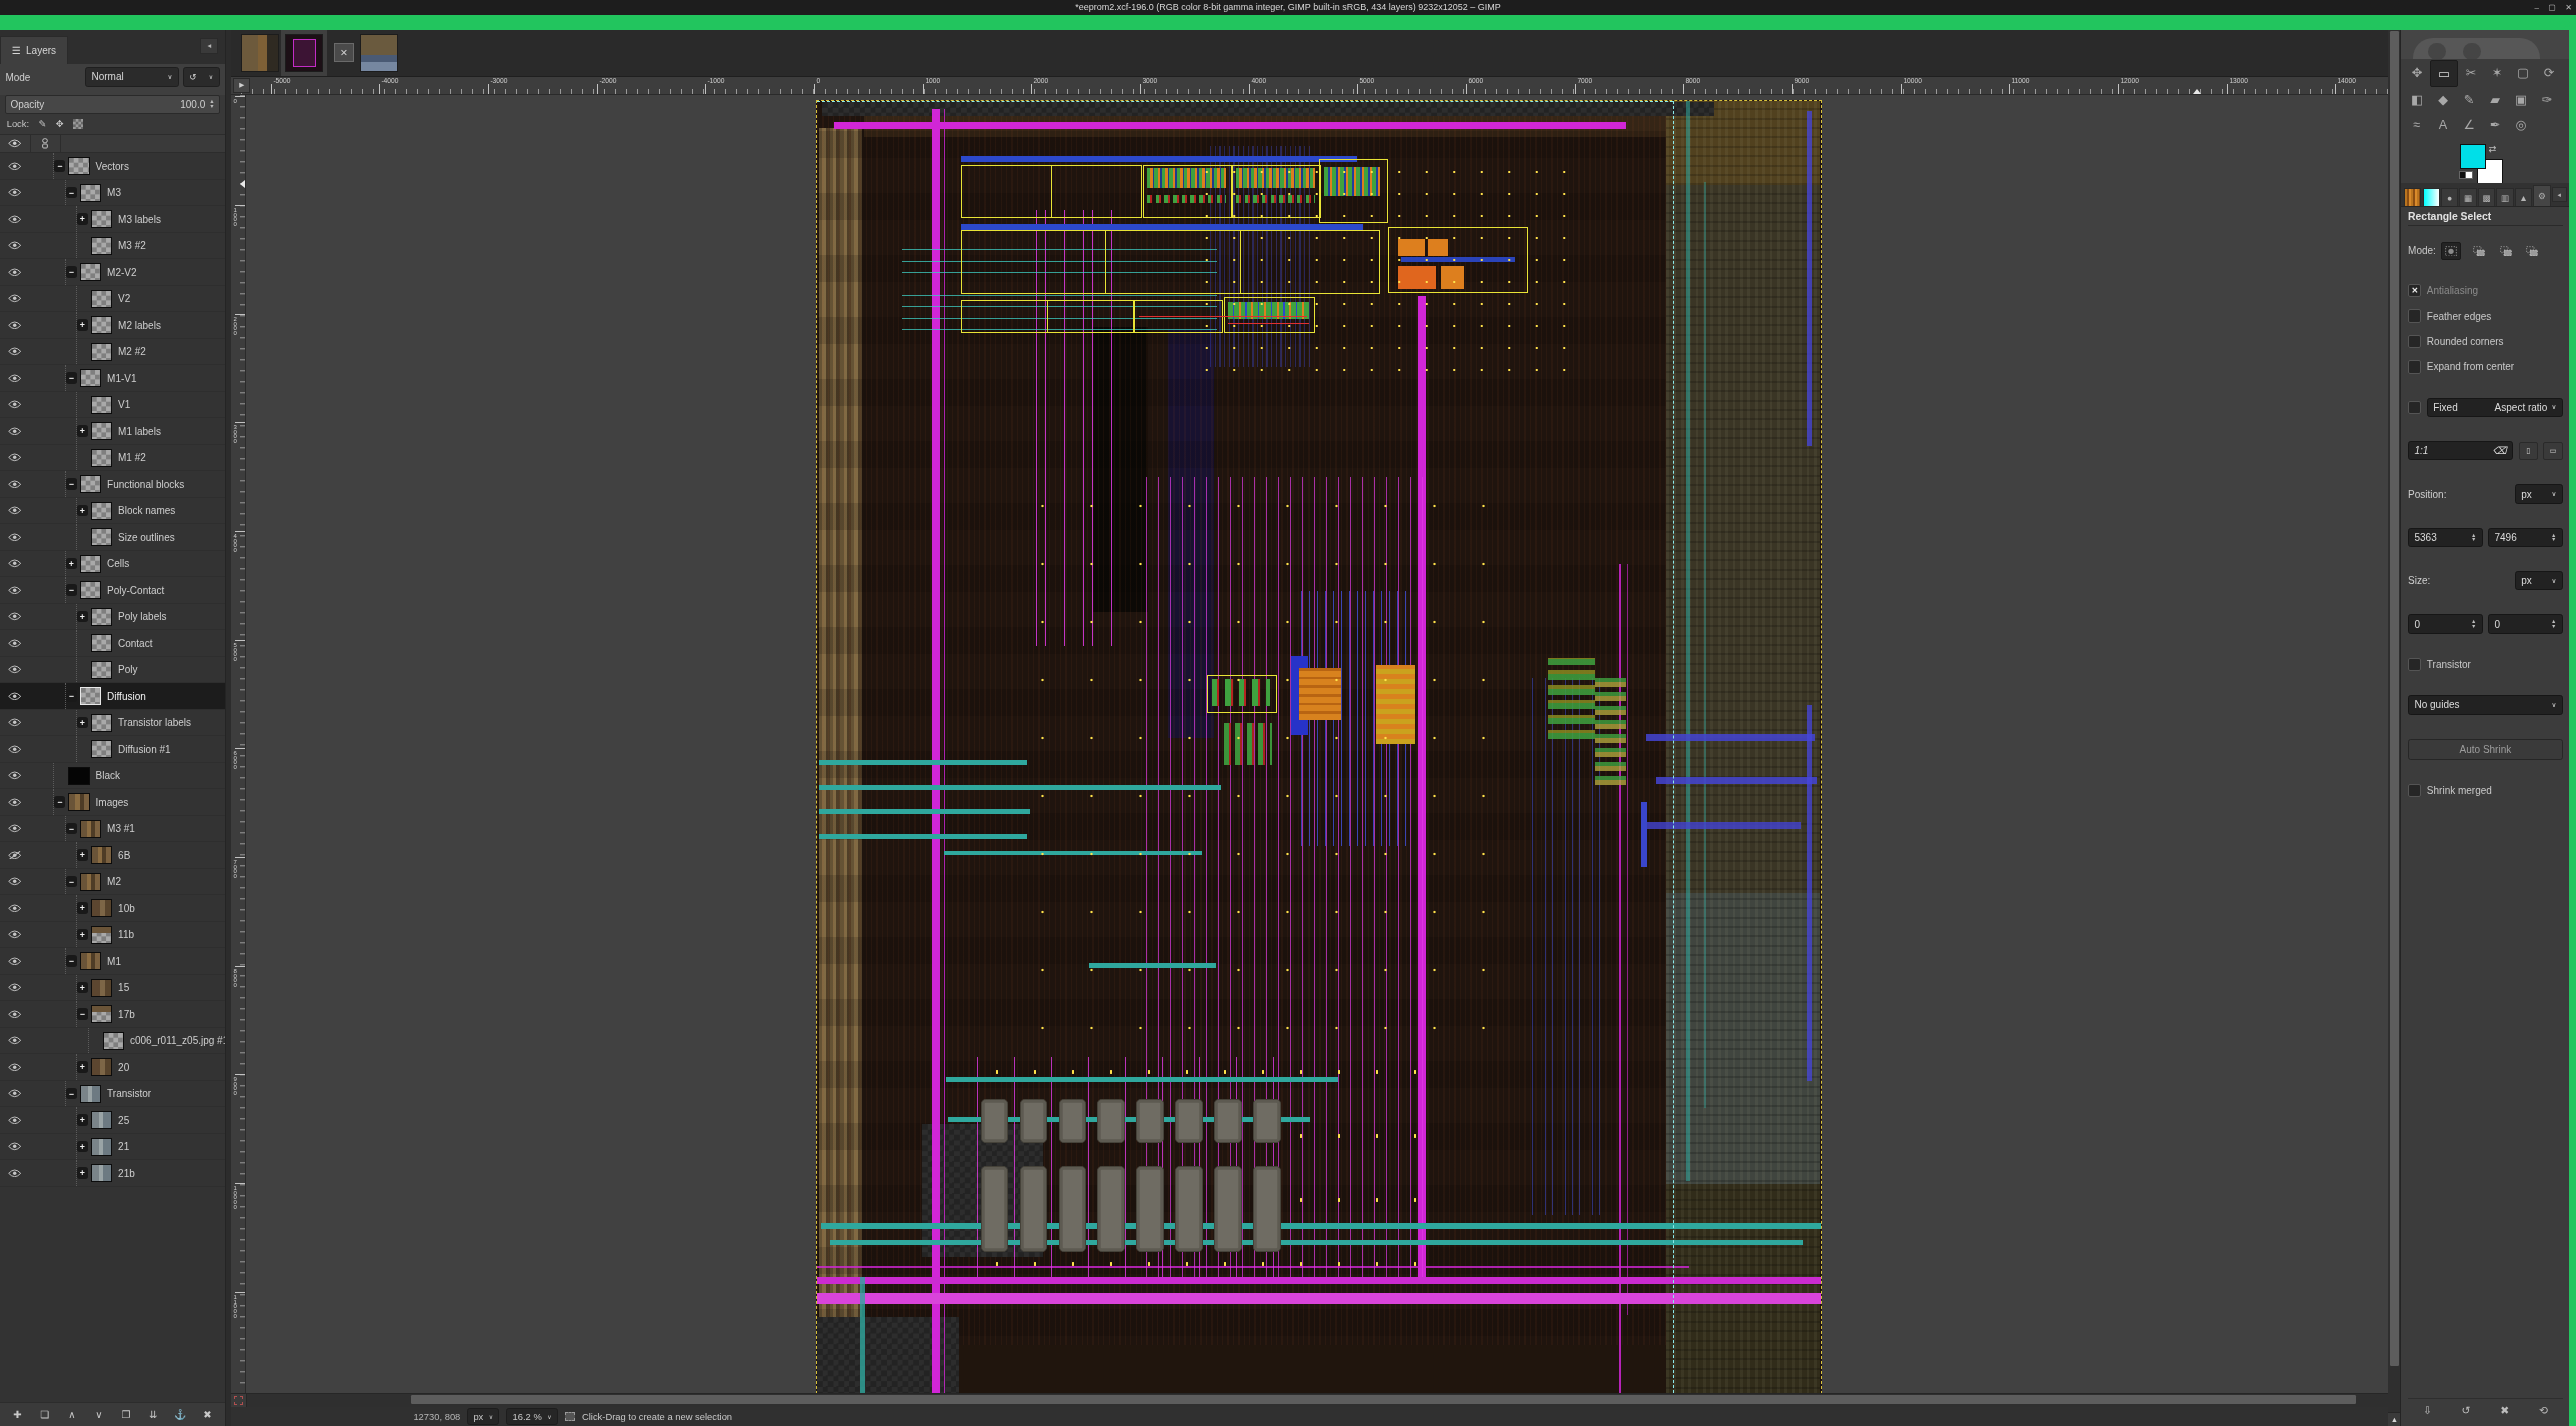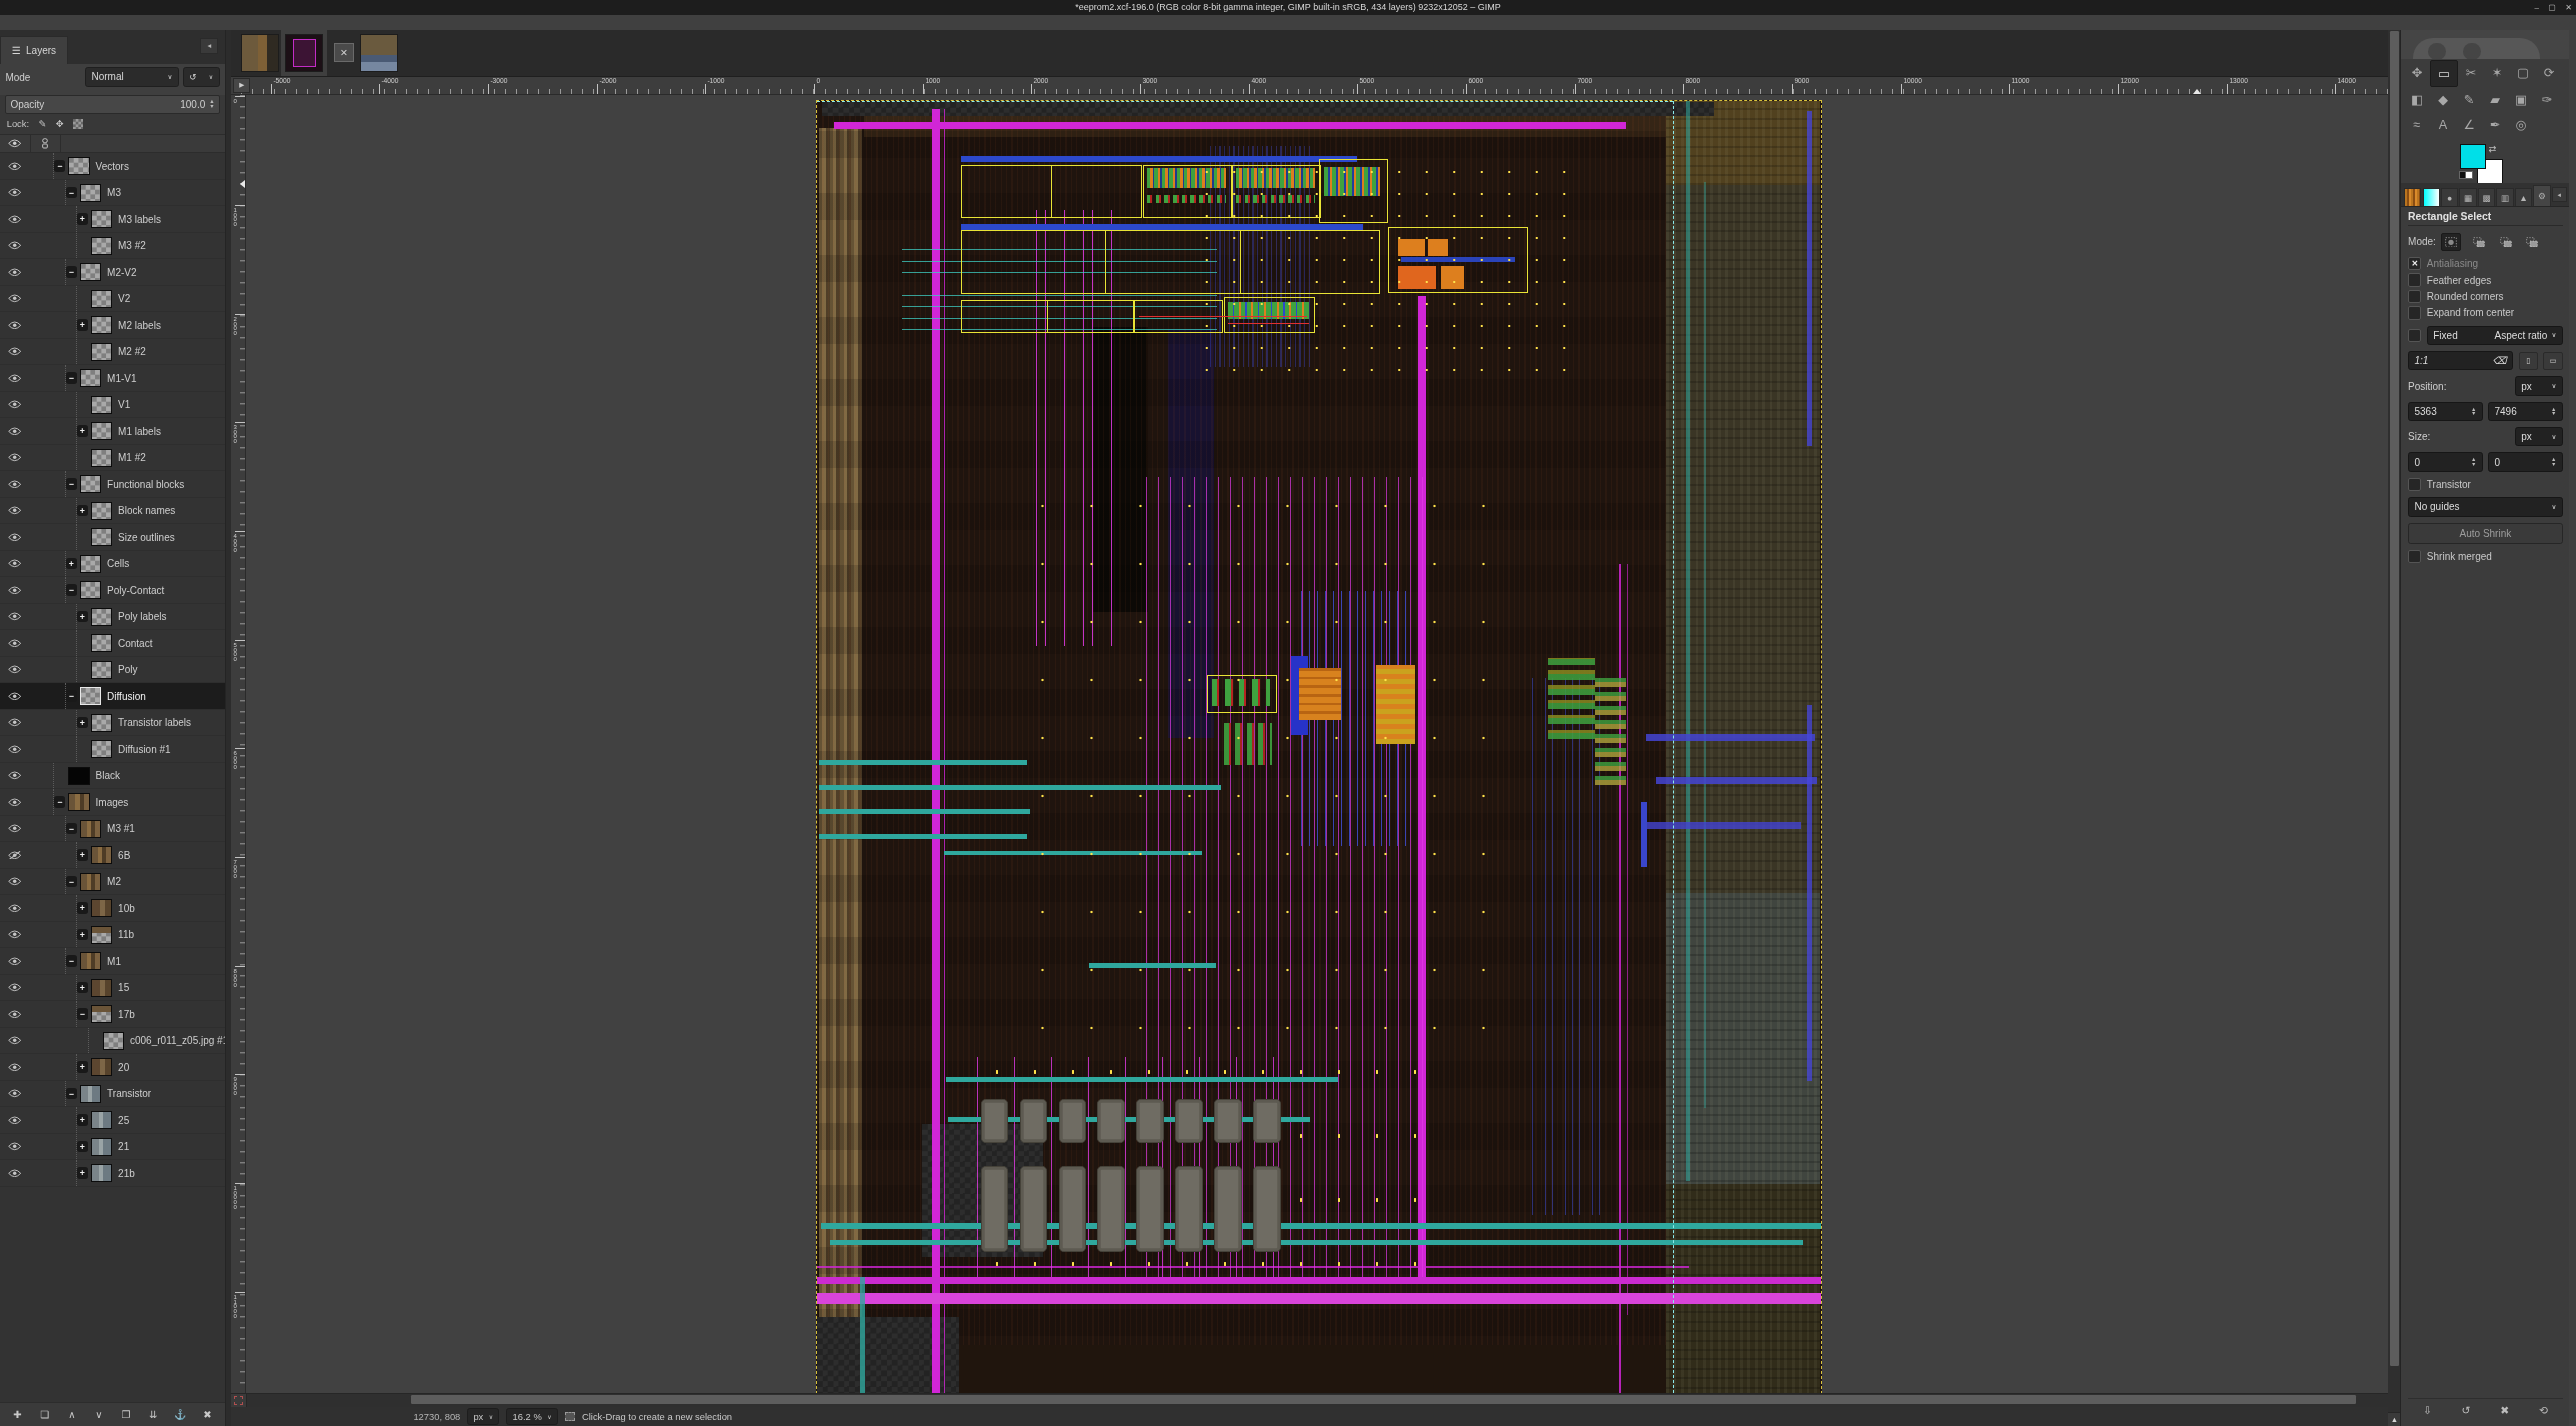--- a/index.html
+++ b/index.html
@@ -1,16 +1,16 @@
 <!DOCTYPE html>
 <html style="font-size:10.7px"><head>
 <meta charset="utf-8">
 <style>
   html,body{margin:0;padding:0;background:#222;font-family:"Liberation Sans",sans-serif;}
-  #app{position:relative;width:2576px;height:1427px;background:#404040;overflow:hidden;color:#cfcfcf;font-size:10px;-webkit-user-select:none;user-select:none;}
+  #app{position:relative;width:2576px;height:1427px;background:#22c55e;overflow:hidden;color:#cfcfcf;font-size:10px;-webkit-user-select:none;user-select:none;}
   
   #titlebar{position:absolute;left:0;top:0;width:2576px;height:14.8px;background:#1d1d1d;display:flex;align-items:center;justify-content:center;font-size:9px;color:#d8d8d8;}
   #wincontrols{position:absolute;right:4px;top:0;height:14.8px;display:flex;gap:9.4px;align-items:center;color:#bdbdbd;font-size:8px;}
   #wincontrols span{cursor:default;}
   #menubar{position:absolute;left:0;top:14.8px;width:2576px;height:14.8px;background:#262626;display:flex;align-items:center;padding-left:2.7px;box-sizing:border-box;border-bottom:0.7px solid #1a1a1a;}
   .menu-item{padding:0.7px 6.7px;font-size:9.7px;color:#d2d2d2;}
   
   #main{position:absolute;left:0;top:29.5px;width:2576px;height:1397px;display:flex;}
   #left-dock{width:226px;background:#383838;display:flex;flex-direction:column;box-sizing:border-box;border-right:0.7px solid #242424;}
   .vsplit{width:5.4px;background:#2c2c2c;}
@@ -97,21 +97,21 @@
   #reset-colors{position:absolute;left:58px;top:29.5px;font-size:6px;}
   #reset-colors .a{display:inline-block;width:6px;height:6px;background:#111;border:0.7px solid #666;}
   #reset-colors .b{display:inline-block;width:6px;height:6px;background:#fff;border:0.7px solid #666;margin-left:-2.7px;}
   #dock-tabs{height:23px;display:flex;align-items:flex-end;gap:1.3px;padding:0 2.7px;background:#323232;position:relative;border-bottom:0.7px solid #262626;}
   .dock-tab{width:17.4px;height:17.4px;display:flex;align-items:center;justify-content:center;font-size:8.7px;color:#b5b5b5;background:#3a3a3a;border:0.7px solid #2a2a2a;border-bottom:none;}
   .dock-tab.active{background:#454545;height:20px;}
   .dt-pat{background:repeating-linear-gradient(90deg,#b9741f 0 2px,#8a4d12 2px 4px,#d98a2b 4px 6px);}
   .dt-grad{background:linear-gradient(90deg,#0ff,#fff);}
   #tool-opts{flex:1;display:flex;flex-direction:column;padding:4px 6.7px;overflow:hidden;font-size:10px;}
   #to-title{font-weight:bold;color:#e2e2e2;border-bottom:0.7px solid #2a2a2a;padding-bottom:2.7px;margin-bottom:4px;font-size:10.4px;}
-  .to-row{display:flex;align-items:center;gap:5.4px;margin:3px 0;}
+  .to-row{display:flex;align-items:center;gap:5.4px;margin:12px 0;}
   .cbx{width:11.4px;height:11.4px;border-radius:2px;background:#262626;border:0.7px solid #555;display:flex;align-items:center;justify-content:center;color:#f0f0f0;font-size:8px;font-weight:bold;flex:0 0 11.4px;}
   .cb-label{color:#c9c9c9;}
   .cb-label.dim{color:#8b8b8b;}
   .mode-btn{width:17.4px;height:16px;border-radius:2px;display:flex;align-items:center;justify-content:center;margin-right:4px;}
   .mode-btn.active{background:#232323;border:0.7px solid #191919;}
   .to-input{background:#222;border:0.7px solid #161616;border-radius:2.7px;height:17.4px;display:flex;align-items:center;padding:0 5.4px;color:#ddd;}
   .to-spin{display:flex;flex-direction:column;font-size:5.4px;line-height:4.7px;color:#bbb;margin-left:auto;}
   .wide{flex:1;align-items:center;}
   .to-btn{background:#3a3a3a;border:0.7px solid #262626;border-radius:2.7px;height:19px;display:flex;align-items:center;justify-content:center;color:#9d9d9d;}
   #to-bottom{margin-top:auto;display:flex;justify-content:space-around;padding:5.4px 0;border-top:0.7px solid #2e2e2e;color:#bdbdbd;font-size:10.7px;}

